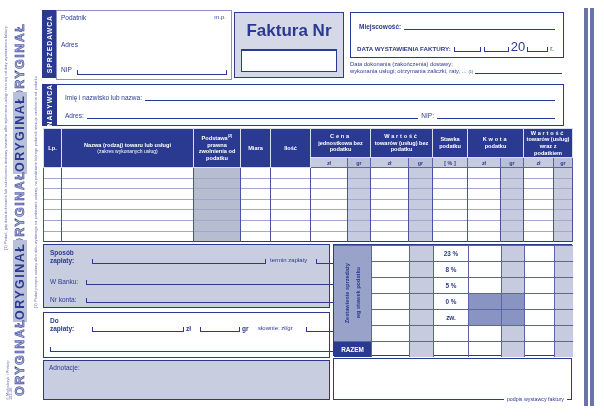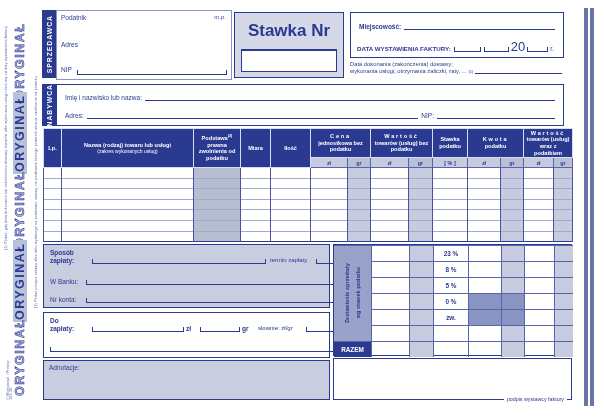--- a/index.html
+++ b/index.html
@@ -79,21 +79,21 @@
   </div>
   <div class="abs" style="left:56px;top:10px;width:174px;height:68px;border:0.8px solid rgba(43,58,145,.55);">
     <span class="abs lbl65" style="left:4px;top:3px;">Podatnik</span>
     <span class="abs lbl6" style="right:5px;top:3px;">m.p.</span>
     <span class="abs lbl65" style="left:4px;top:30px;">Adres</span>
     <span class="abs lbl65" style="left:4px;top:55px;">NIP</span>
     <span class="abs br" style="left:20px;right:4px;bottom:4px;"></span>
   </div>
 
   <div class="abs" style="left:234px;top:12px;width:110px;height:66px;border:1.6px solid #2b3a91;background:#d5d8e6;box-sizing:border-box;">
-    <div style="text-align:center;margin-top:8px;font-size:17px;font-weight:bold;color:#2b3a91;">Stawka Nr</div>
+    <div style="text-align:center;margin-top:8px;font-size:17px;font-weight:bold;color:#2b3a91;">Faktura Nr</div>
     <div class="abs" style="left:6px;right:6px;bottom:5px;height:20px;background:#fff;border:0.8px solid #2b3a91;border-top:2px solid #2b3a91;"></div>
   </div>
 
   <div class="abs boxthin" style="left:350px;top:12px;width:214px;height:46px;box-sizing:border-box;">
     <div class="flexrow" style="position:absolute;left:8px;right:8px;top:10px;">
       <span class="lbl65 b">Miejscowość:</span>
       <span class="ul" style="flex:1;margin-left:3px;"></span>
     </div>
     <div class="flexrow" style="position:absolute;left:6px;right:6px;bottom:5px;">
       <span style="font-size:6.2px;font-weight:bold;">DATA WYSTAWIENIA FAKTURY:</span>

